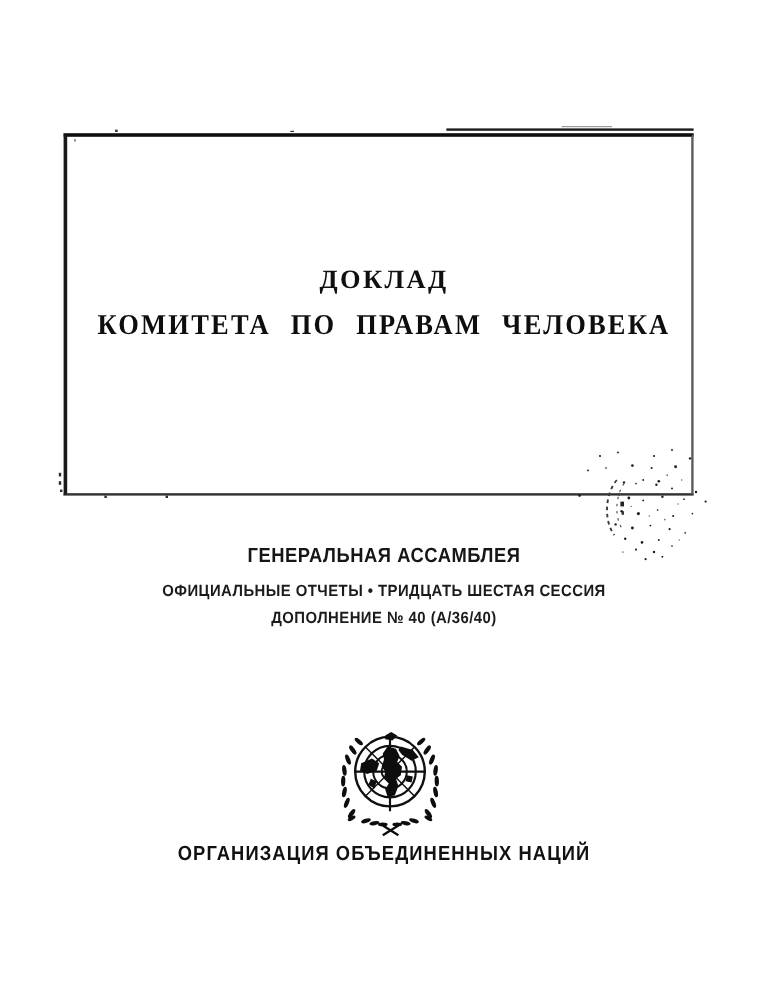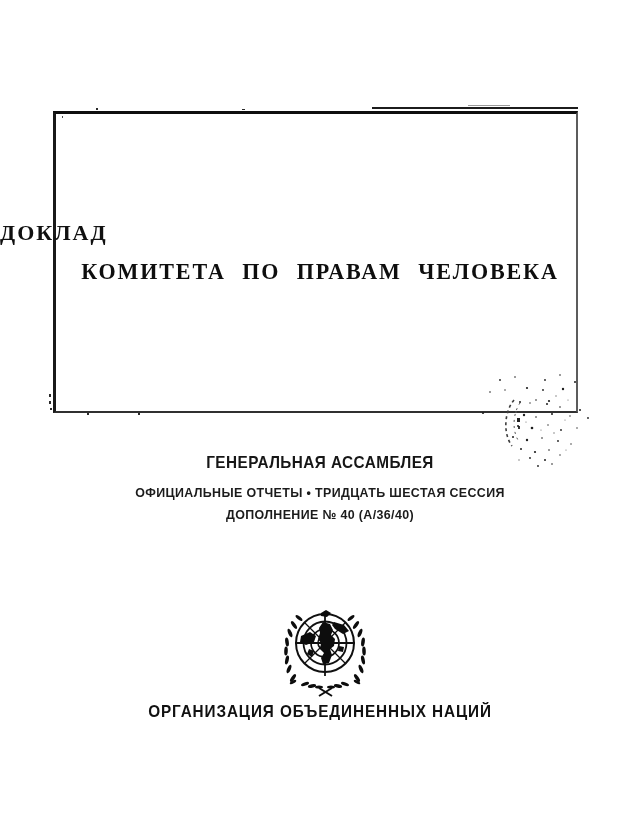--- a/index.html
+++ b/index.html
@@ -12,21 +12,21 @@
   
   .title-box{
     left:53px;top:111px;width:525px;height:302px;box-sizing:border-box;
     border-top:3px solid #0f0f0f;
     border-left:3px solid #191919;
     border-right:2px solid #5c5c5c;
     border-bottom:2px solid #303030;
     background:#ffffff;
   }
   .title-line1{
-    left:0;right:0;top:222px;text-align:left;
+    left:0;right:0;top:222px;text-align:center;
     font-family:"Liberation Serif","DejaVu Serif",serif;
     font-weight:bold;font-size:22px;line-height:1;letter-spacing:2px;
     color:#101010;
   }
   .title-line2{
     left:0;right:0;top:258px;text-align:center;
     font-family:"Liberation Serif","DejaVu Serif",serif;
     font-weight:bold;font-size:24px;line-height:1.1;letter-spacing:2px;
     word-spacing:10px;color:#0e0e0e;
     transform:scaleX(0.92);transform-origin:50% 50%;

